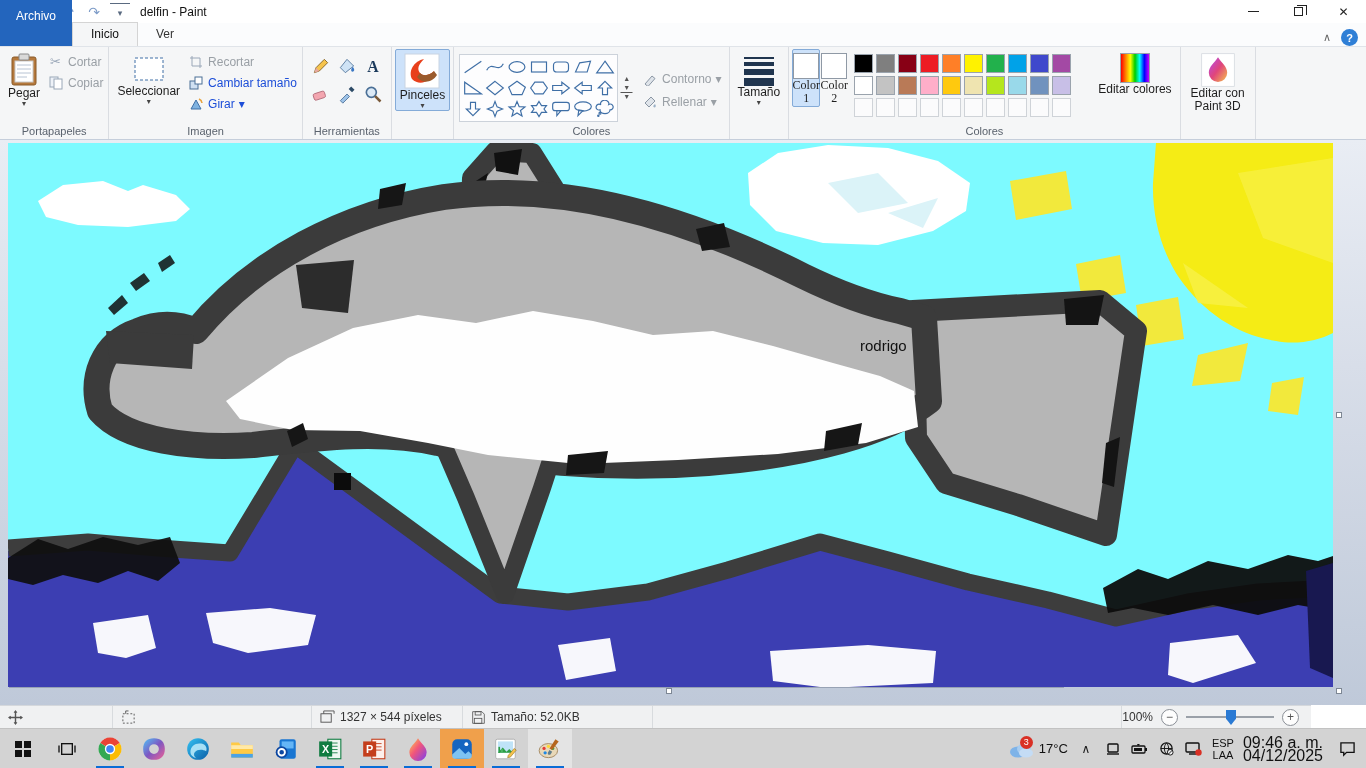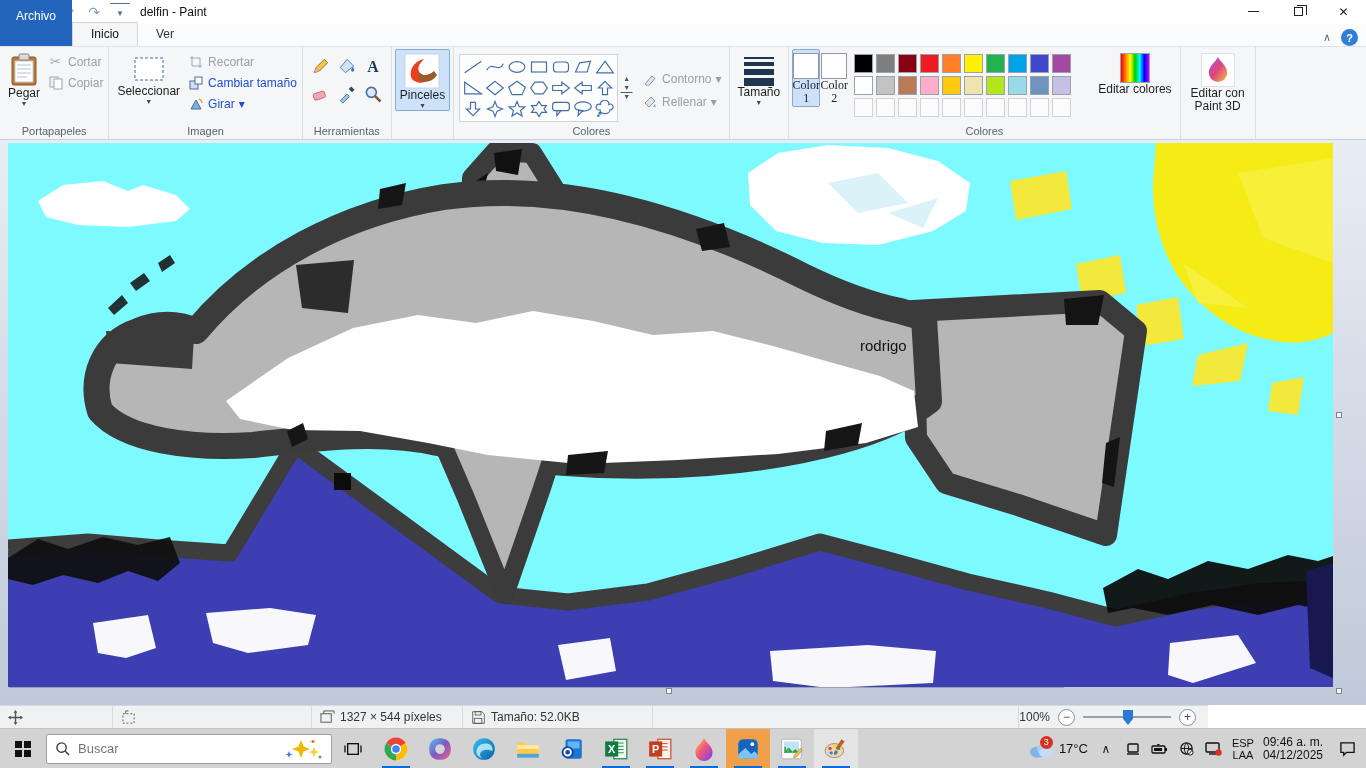--- a/index.html
+++ b/index.html
@@ -74,21 +74,21 @@
 
   
   .workspace { position:absolute; left:0; top:140px; width:1366px; height:565px;
     background:linear-gradient(180deg,#e9edf4 0%,#d8deе9 40%,#bfc9d9 100%);
     background:linear-gradient(180deg,#e9edf4 0%,#d8dee9 40%,#bfc9d9 100%); }
   .canvas-wrap { position:absolute; left:8px; top:3px; width:1055px; height:544px;
     box-shadow:1px 1px 0 #97a2b4; }
   .handle { position:absolute; width:6px; height:6px; background:#fff; border:1px solid #7d8794; }
 
   
-  .statusbar { position:absolute; left:0; top:705px; width:1208px; height:23px; background:#f0f1f2;
+  .statusbar { position:absolute; left:0; top:705px; width:1311px; height:23px; background:#f0f1f2;
     border-top:1px solid #d5d8dc; display:flex; align-items:center; font-size:12px; color:#333; }
   .st-cell { height:100%; display:flex; align-items:center; gap:5px; padding:0 8px; border-right:1px solid #d8dbde; }
   .st-zoom { margin-left:auto; display:flex; align-items:center; gap:8px; padding-right:12px; border-left:1px solid #d8dbde; height:100%; }
   .zoom-circle { width:17px; height:17px; border:1px solid #8a8f96; border-radius:50%; color:#555;
     display:flex; align-items:center; justify-content:center; font-size:12px; line-height:1; background:#fdfdfd; }
   .zoom-track { width:88px; height:2px; background:#9aa0a8; position:relative; }
   .zoom-thumb { position:absolute; left:40px; top:-6px; width:10px; height:15px; background:#2a7ad4;
     clip-path:polygon(0 0,100% 0,100% 58%,50% 100%,0 58%); }
 
   
@@ -107,21 +107,21 @@
   .app-slot.running::after { content:""; position:absolute; left:8px; right:8px; bottom:0; height:3px; background:#0a6cd6; }
   .app-slot.active { background:#e4e4e4; }
   .app-slot.attention { background:#f0a04b; }
   .tray { margin-left:auto; display:flex; align-items:center; gap:9px; padding-right:4px; height:40px; }
   .weather { display:flex; align-items:center; gap:5px; position:relative; }
   .badge { position:absolute; left:12px; top:-4px; min-width:13px; height:13px; border-radius:50%;
     background:#d93025; color:#fff; font-size:9px; display:flex; align-items:center; justify-content:center; }
   .temp { font-size:13px; color:#111; }
   .tray-ic { width:18px; height:18px; display:flex; align-items:center; justify-content:center; color:#1a1a1a; }
   .lang { font-size:11px; line-height:12px; text-align:center; color:#111; }
-  .clock { font-size:12px; line-height:13px; text-align:right; color:#111; }
+  .clock { font-size:16px; line-height:13px; text-align:right; color:#111; }
   .notif { width:30px; height:40px; display:flex; align-items:center; justify-content:center; }
 </style>
 </head>
 <body>
 
 <div class="app">
 
   <div class="titlebar">
     <div class="qat">
       <span class="qbtn">
@@ -650,34 +650,20 @@
 
   <div class="taskbar">
     <div class="start-btn">
       <span class="win-logo">
           <i></i>
           <i></i>
           <i></i>
           <i></i>
         </span>
     </div>
-    <div class="searchbox">
-      <svg width="15" height="15" viewBox="0 0 16 16">
-          <circle cx="7" cy="7" r="5" fill="none" stroke="#333" stroke-width="1.4"></circle>
-          <path d="M10.7 10.7 L15 15" stroke="#333" stroke-width="1.4"></path>
-        </svg>
-      <input placeholder="Buscar" style="">
-      <svg width="40" height="22" viewBox="0 0 40 22">
-          <path d="M18 2 l2.6 6.4 L27 11 l-6.4 2.6 L18 20 l-2.6-6.4 L9 11 l6.4-2.6z" fill="#f2b705"></path>
-          <path d="M31 9 l1.5 3.5 3.5 1.5 -3.5 1.5 -1.5 3.5 -1.5-3.5 -3.5-1.5 3.5-1.5z" fill="#f5cf4a"></path>
-          <path d="M6 13 l1 2.4 2.4 1 -2.4 1 -1 2.4 -1-2.4 -2.4-1 2.4-1z" fill="#3b82d8"></path>
-          <circle cx="30" cy="3.5" r="1.6" fill="#e8692a"></circle>
-          <circle cx="37" cy="19" r="1.6" fill="#5fb04a"></circle>
-        </svg>
-    </div>
     <div class="taskview">
       <svg width="18" height="16" viewBox="0 0 20 18">
           <rect x="4" y="3" width="12" height="12" fill="none" stroke="#111" stroke-width="1.5"></rect>
           <path d="M1 5 v8 M19 5 v8" stroke="#111" stroke-width="1.5"></path>
         </svg>
     </div>
     <div class="apps" id="taskbar-apps">
         <div class="app-slot running">
           <svg width="26" height="26" viewBox="0 0 48 48">
             <circle cx="24" cy="24" r="21" fill="#fff"></circle>

